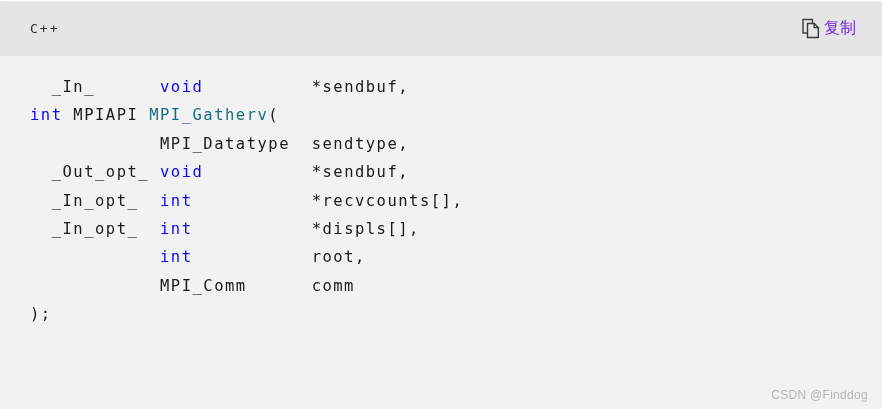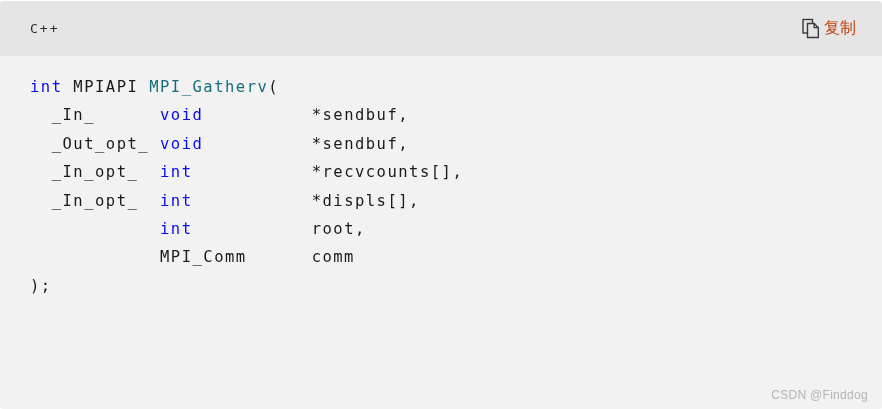--- a/index.html
+++ b/index.html
@@ -36,21 +36,21 @@
     color: #2b2b2b;
   }
   .copy-btn {
     display: flex;
     align-items: center;
     gap: 4px;
     background: transparent;
     border: none;
     padding: 4px 2px;
     cursor: pointer;
-    color: #c2410c;
+    color: #6d28d9;
     font-family: "Liberation Sans", sans-serif;
     font-size: 16px;
   }
   .copy-btn svg {
     display: block;
   }
   .code-area {
     padding: 17px 30px 0 30px;
     font-family: "DejaVu Sans Mono", monospace;
     font-size: 15.5px;
@@ -89,22 +89,23 @@
           <rect x="2" y="1.5" width="9.5" height="13.5" stroke="#3a3a3a" stroke-width="1.4" fill="none"></rect>
           <path d="M6.5 5.5 H13.2 L17.3 9.6 V19.5 H6.5 Z" fill="#e5e5e5" stroke="#3a3a3a" stroke-width="1.4" stroke-linejoin="miter"></path>
           <path d="M13.2 5.5 V9.6 H17.3" fill="none" stroke="#3a3a3a" stroke-width="1.4"></path>
         </svg>
       </span>
       <span>复制</span>
     </button>
   </div>
 
   <div class="code-area">
+      <div class="code-line"><span class="tok-pl">  _In_      </span><span class="tok-kw">void</span><span class="tok-pl">          *sendbuf,</span></div>
       <div class="code-line"><span class="tok-kw">int</span><span class="tok-pl"> MPIAPI </span><span class="tok-fn">MPI_Gatherv</span><span class="tok-pl">(</span></div>
-      <div class="code-line"><span class="tok-pl">  _In_      </span><span class="tok-kw">void</span><span class="tok-pl">          *sendbuf,</span></div>
+      <div class="code-line"><span class="tok-pl">            MPI_Datatype  sendtype,</span></div>
       <div class="code-line"><span class="tok-pl">  _Out_opt_ </span><span class="tok-kw">void</span><span class="tok-pl">          *sendbuf,</span></div>
       <div class="code-line"><span class="tok-pl">  _In_opt_  </span><span class="tok-kw">int</span><span class="tok-pl">           *recvcounts[],</span></div>
       <div class="code-line"><span class="tok-pl">  _In_opt_  </span><span class="tok-kw">int</span><span class="tok-pl">           *displs[],</span></div>
       <div class="code-line"><span class="tok-pl">            </span><span class="tok-kw">int</span><span class="tok-pl">           root,</span></div>
       <div class="code-line"><span class="tok-pl">            MPI_Comm      comm</span></div>
       <div class="code-line"><span class="tok-pl">);</span></div>
     </div>
 
   <div class="watermark">CSDN @Finddog</div>
 </div>

